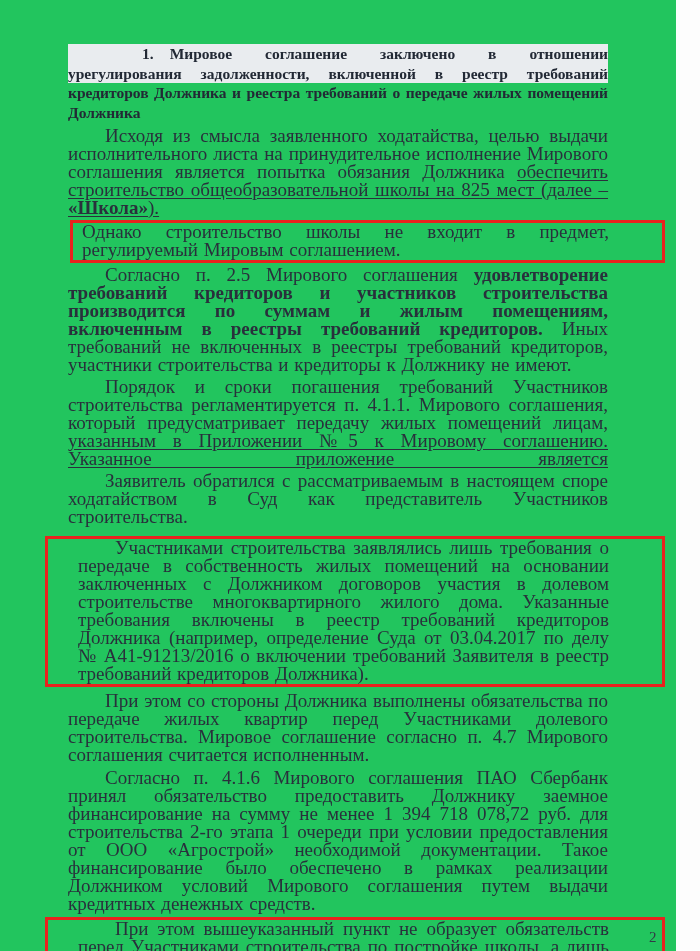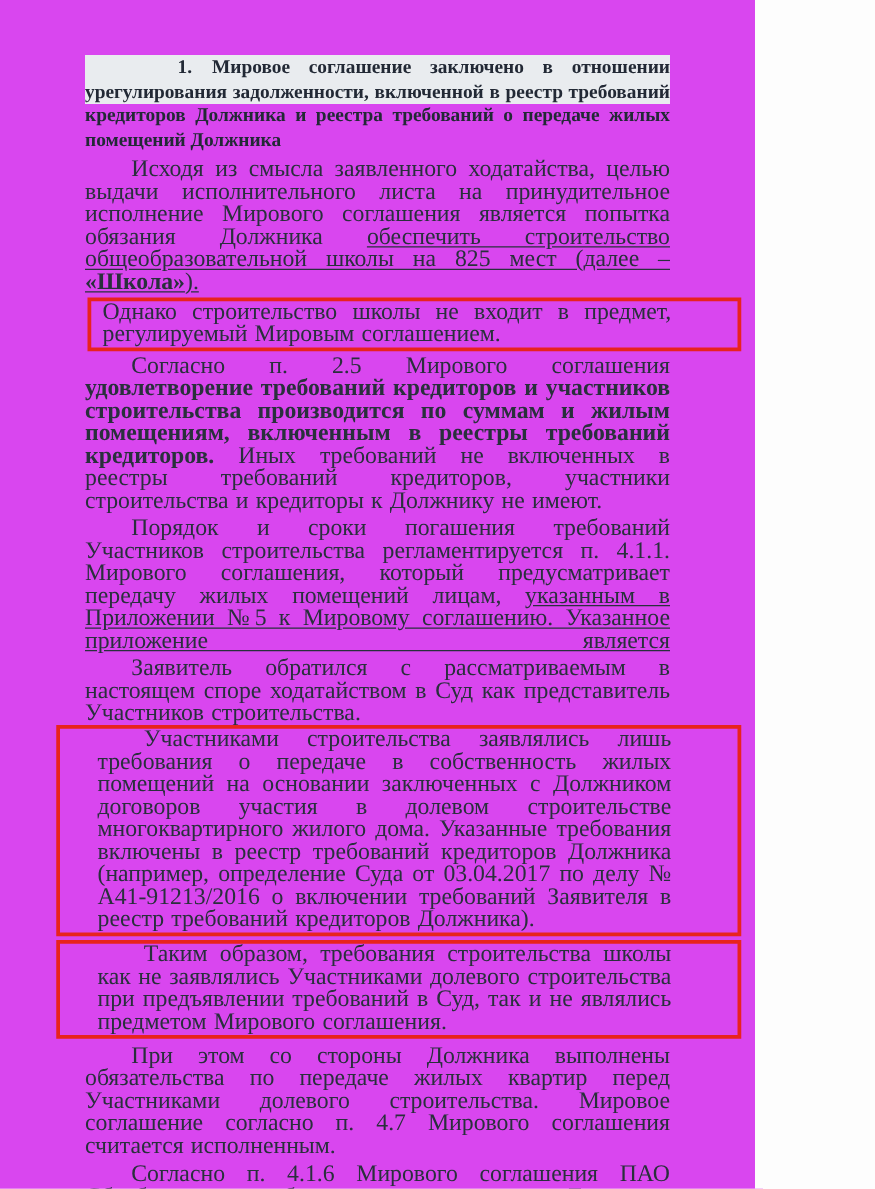--- a/index.html
+++ b/index.html
@@ -4,25 +4,25 @@
 <style>
   html,body{margin:0;padding:0;}
   body{
     width:700px;height:951px;
     background:#fdfdfd;
     font-family:"Liberation Serif","DejaVu Serif",serif;
     color:#29303c;
   }
   .sheet{
     position:relative;
-    width:604px;height:951px;
+    width:676px;height:951px;
     box-sizing:border-box;
     padding:44px 68px 0 68px;
     overflow:hidden;
-    background:#d946ef;
+    background:#22c55e;
   }
   .p{
     margin:0;
     font-size:19px;
     line-height:18px;
     text-align:justify;
     word-spacing:1px;
   }
   .ind{text-indent:37px;}
   .h{
@@ -45,21 +45,21 @@
     border:3px solid #e8231e;
     margin:3px -57px 0 -23px;
     padding:0 53px 1px 30px;
   }
   .redbox.narrow{
     margin-left:2px;
     padding-left:9px;
   }
   .boldital{font-weight:bold;font-style:italic;}
   .fillast{text-align-last:justify;}
-  .mt1{margin-top:1px;}.mt2{margin-top:0;}.mt3{margin-top:3px;}
+  .mt1{margin-top:1px;}.mt2{margin-top:10px;}.mt3{margin-top:3px;}
   .mt4{margin-top:4px;}.mt5{margin-top:5px;}
   .pagenum{
     position:absolute;
     left:649px;bottom:5px;
     font-size:15px;
     color:#333a46;
   }
 </style>
 </head>
 <body>
@@ -86,23 +86,20 @@
     <span>Порядок и сроки погашения требований Участников строительства регламентируется п. 4.1.1. Мирового соглашения, который предусматривает передачу жилых помещений лицам, </span><span class="ul">указанным в Приложении №5 к Мировому соглашению. Указанное приложение является</span>
   </div>
 
 
   <div class="p ind mt4">Заявитель обратился с рассматриваемым в настоящем споре ходатайством в Суд как представитель Участников строительства.</div>
 
   <div class="redbox mt2">
     <div class="p ind">Участниками строительства заявлялись лишь требования о передаче в собственность жилых помещений на основании заключенных с Должником договоров участия в долевом строительстве многоквартирного жилого дома. Указанные требования включены в реестр требований кредиторов Должника (например, определение Суда от 03.04.2017 по делу № А41-91213/2016 о включении требований Заявителя в реестр требований кредиторов Должника).</div>
   </div>
 
-  <div class="redbox mt3">
-    <div class="p ind">Таким образом, требования строительства школы как не заявлялись Участниками долевого строительства при предъявлении требований в Суд, так и не являлись предметом Мирового соглашения.</div>
-  </div>
 
   <div class="p ind mt5">При этом со стороны Должника выполнены обязательства по передаче жилых квартир перед Участниками долевого строительства. Мировое соглашение согласно п. 4.7 Мирового соглашения считается исполненным.</div>
 
 
 
   <div class="p ind mt5">Согласно п. 4.1.6 Мирового соглашения ПАО Сбербанк принял обязательство предоставить Должнику заемное финансирование на сумму не менее 1 394 718 078,72 руб. для строительства 2-го этапа 1 очереди при условии предоставления от ООО «Агрострой» необходимой документации. Такое финансирование было обеспечено в рамках реализации Должником условий Мирового соглашения путем выдачи кредитных денежных средств.</div>
 
   <div class="redbox mt4">
     <div class="p ind">При этом вышеуказанный пункт не образует обязательств перед Участниками строительства по постройке школы, а лишь относится к регулированию порядка предоставления и исполнения кредитных договоров.</div>
   </div>

